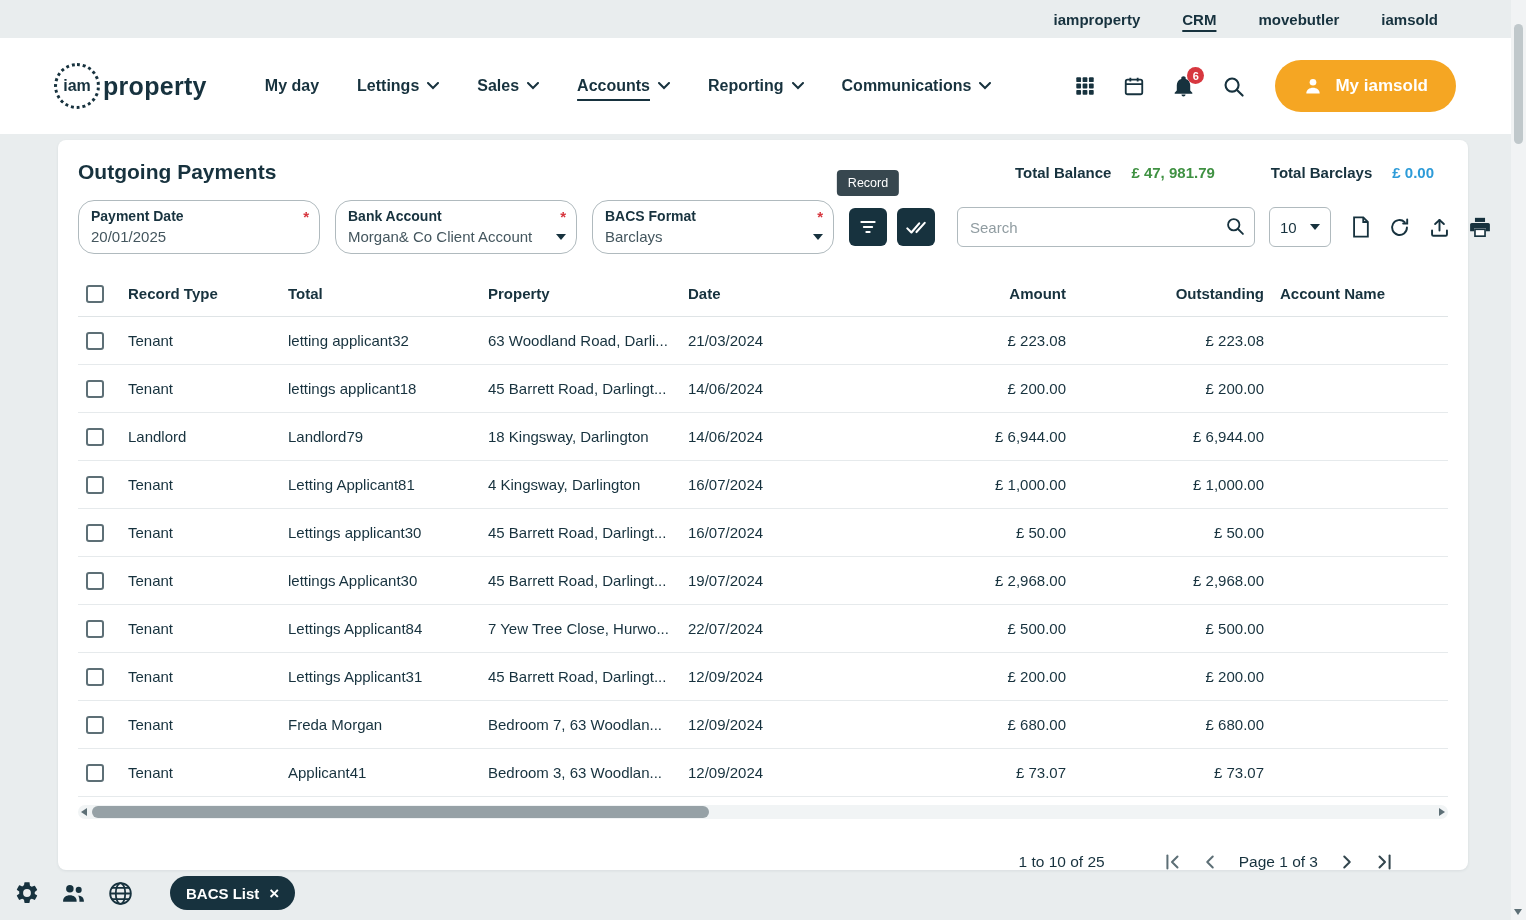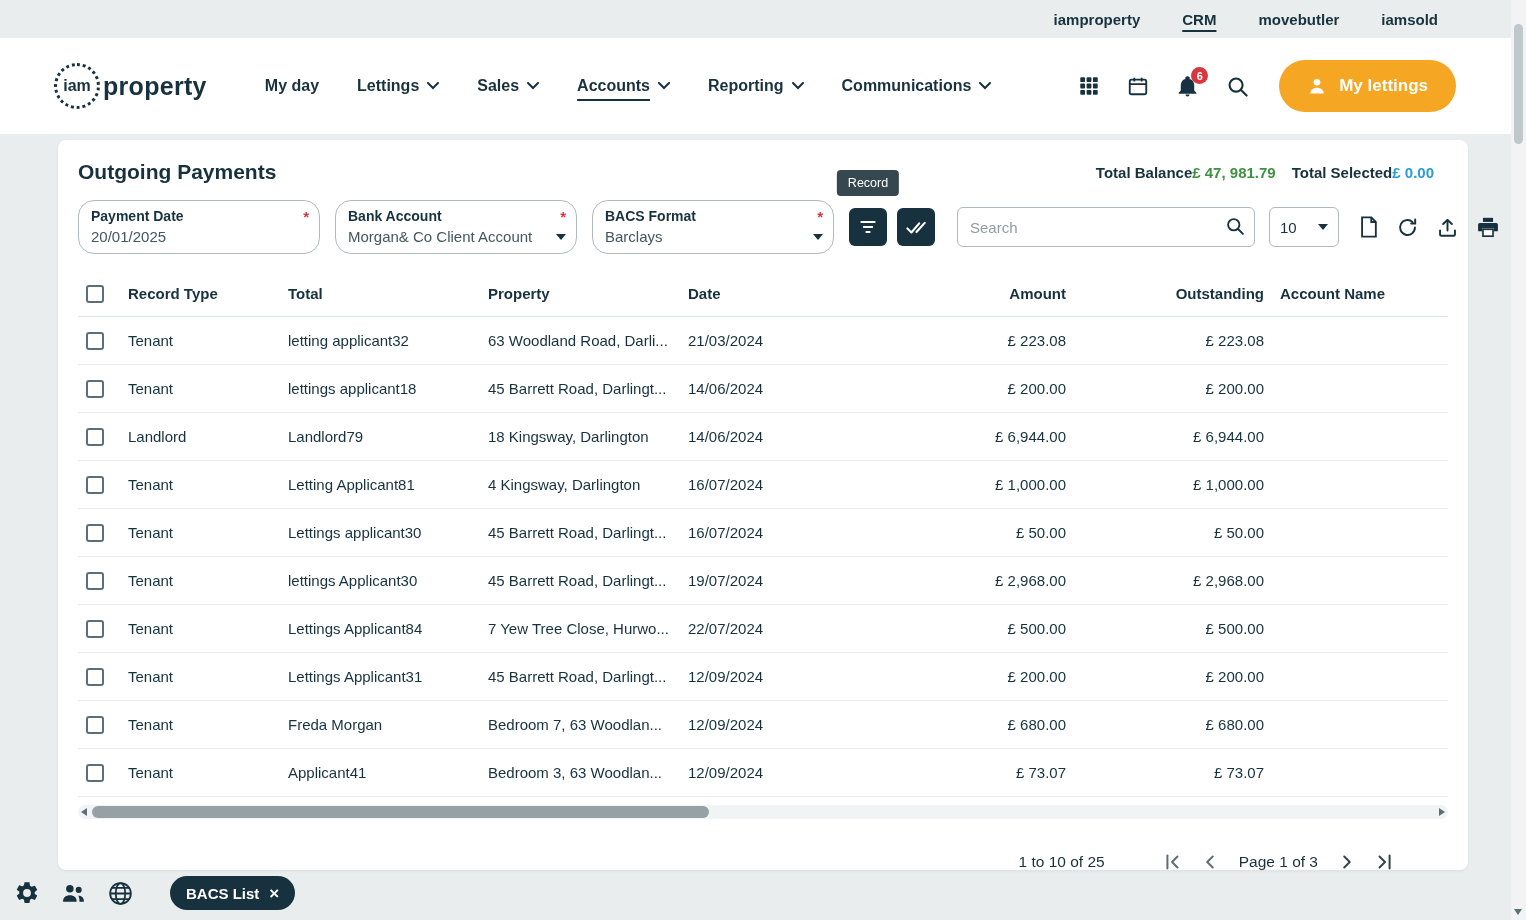--- a/index.html
+++ b/index.html
@@ -21,40 +21,40 @@
   .nav-item.active .nav-label-text{text-decoration:underline;text-underline-offset:8px;text-decoration-thickness:2px}
   .header-icons{margin-left:auto;display:flex;align-items:center;gap:27px}
   .hicon{position:relative;cursor:pointer;display:flex}
   .badge{position:absolute;top:-7px;right:-9px;min-width:17px;height:17px;border-radius:9px;background:#D7373F;color:#fff;font-size:11px;font-weight:700;display:flex;align-items:center;justify-content:center;padding:0 4px}
   .account-btn{margin-left:30px;height:52px;border-radius:28px;background:#F5A623;color:#fff;display:flex;align-items:center;gap:12px;padding:0 28px;font-size:17px;font-weight:700;cursor:pointer;border:none;font-family:inherit}
 
   
   .card{position:absolute;top:140px;left:58px;width:1410px;height:730px;background:#fff;border-radius:8px;padding:16px 20px 4px;box-shadow:0 1px 3px rgba(23,50,62,.08)}
   .title-row{display:flex;align-items:center;padding:4px 14px 0 0}
   .page-title{font-size:21px;font-weight:700}
-  .totals{margin-left:auto;display:flex;align-items:center;gap:0;font-size:15px;font-weight:700}
+  .totals{margin-left:auto;display:flex;align-items:center;gap:20px;font-size:15px;font-weight:700}
   .totals .sep{width:16px}
   .val-green{color:#3F9142}
   .val-blue{color:#2D9BD8}
 
   
   .controls-row{display:flex;align-items:center;margin-top:16px}
   .filter-box{width:242px;height:54px;border:1px solid #b0babe;border-radius:16px;padding:7px 26px 7px 12px;position:relative;margin-right:15px;cursor:pointer;flex:none}
   .filter-label{font-size:14px;font-weight:700}
   .filter-value{font-size:15px;color:#44565e;margin-top:4px;white-space:nowrap;overflow:hidden}
   .req{position:absolute;top:7px;right:10px;color:#D7373F;font-size:15px;font-weight:700}
   .caret{position:absolute;right:10px;bottom:13px;width:0;height:0;border-left:5px solid transparent;border-right:5px solid transparent;border-top:6px solid #17323e}
   .btn-wrap{position:relative;margin-right:10px;flex:none}
   .square-btn{width:38px;height:38px;border-radius:6px;background:#17323e;display:flex;align-items:center;justify-content:center;cursor:pointer;border:none}
   .tooltip{position:absolute;bottom:calc(100% + 12px);left:50%;transform:translateX(-50%);background:#37474f;color:#fff;font-size:12.5px;padding:6px 11px;border-radius:4px;white-space:nowrap}
   .search-wrap{position:relative;margin-left:12px;flex:none}
   .search-input{width:298px;height:40px;border:1px solid #b0babe;border-radius:6px;padding:0 38px 0 12px;font-size:15px;font-family:inherit;color:#17323e;outline:none}
   .search-input::placeholder{color:#909ca1}
   .search-btn{position:absolute;right:10px;top:9px;cursor:pointer;display:flex}
-  .size-select{margin-left:14px;width:70px;height:40px;border:1px solid #b0babe;border-radius:6px;display:flex;align-items:center;justify-content:space-between;padding:0 10px;font-size:15px;cursor:pointer;flex:none}
+  .size-select{margin-left:14px;width:62px;height:40px;border:1px solid #b0babe;border-radius:6px;display:flex;align-items:center;justify-content:space-between;padding:0 10px;font-size:15px;cursor:pointer;flex:none}
   .size-caret{width:0;height:0;border-left:5px solid transparent;border-right:5px solid transparent;border-top:6px solid #17323e}
   .action-icons{margin-left:20px;display:flex;align-items:center;gap:19px}
   .aicon{cursor:pointer;display:flex}
 
   
   table.grid{width:100%;border-collapse:collapse;table-layout:fixed;margin-top:18px}
   .grid th{font-size:15px;font-weight:700;text-align:left;height:44px;border-bottom:1px solid #dfe4e6;padding:0 6px;vertical-align:middle;white-space:nowrap}
   .grid td{font-size:15px;height:48px;border-bottom:1px solid #e6eaec;padding:0 6px;vertical-align:middle;white-space:nowrap;overflow:hidden}
   .grid th.num,.grid td.num{text-align:right;padding-right:4px}
   .grid .cbcell{padding-left:8px}
@@ -168,33 +168,33 @@
           <circle cx="10.5" cy="10.5" r="6.8"></circle>
           <path d="M15.6 15.6L21.5 21.5"></path>
         </svg>
     </span>
   </div>
   <button class="account-btn">
     <svg width="20" height="20" viewBox="0 0 24 24" fill="#fff">
         <circle cx="12" cy="7.5" r="4"></circle>
         <path d="M4 20.5c0-4 3.6-6.5 8-6.5s8 2.5 8 6.5V21H4z"></path>
       </svg>
-    <span>My lettings</span>
+    <span>My iamsold</span>
   </button>
 </div>
 
 <div class="card">
 
   <div class="title-row">
     <span class="page-title">Outgoing Payments</span>
     <div class="totals">
       <span>Total Balance</span>
       <span class="val-green">£ 47, 981.79</span>
       <span class="sep"></span>
-      <span>Total Selected</span>
+      <span>Total Barclays</span>
       <span class="val-blue">£ 0.00</span>
     </div>
   </div>
 
   <div class="controls-row">
     <div class="filter-box">
       <div class="filter-label">Payment Date</div>
       <div class="filter-value">20/01/2025</div>
       <span class="req">*</span>
     </div>

